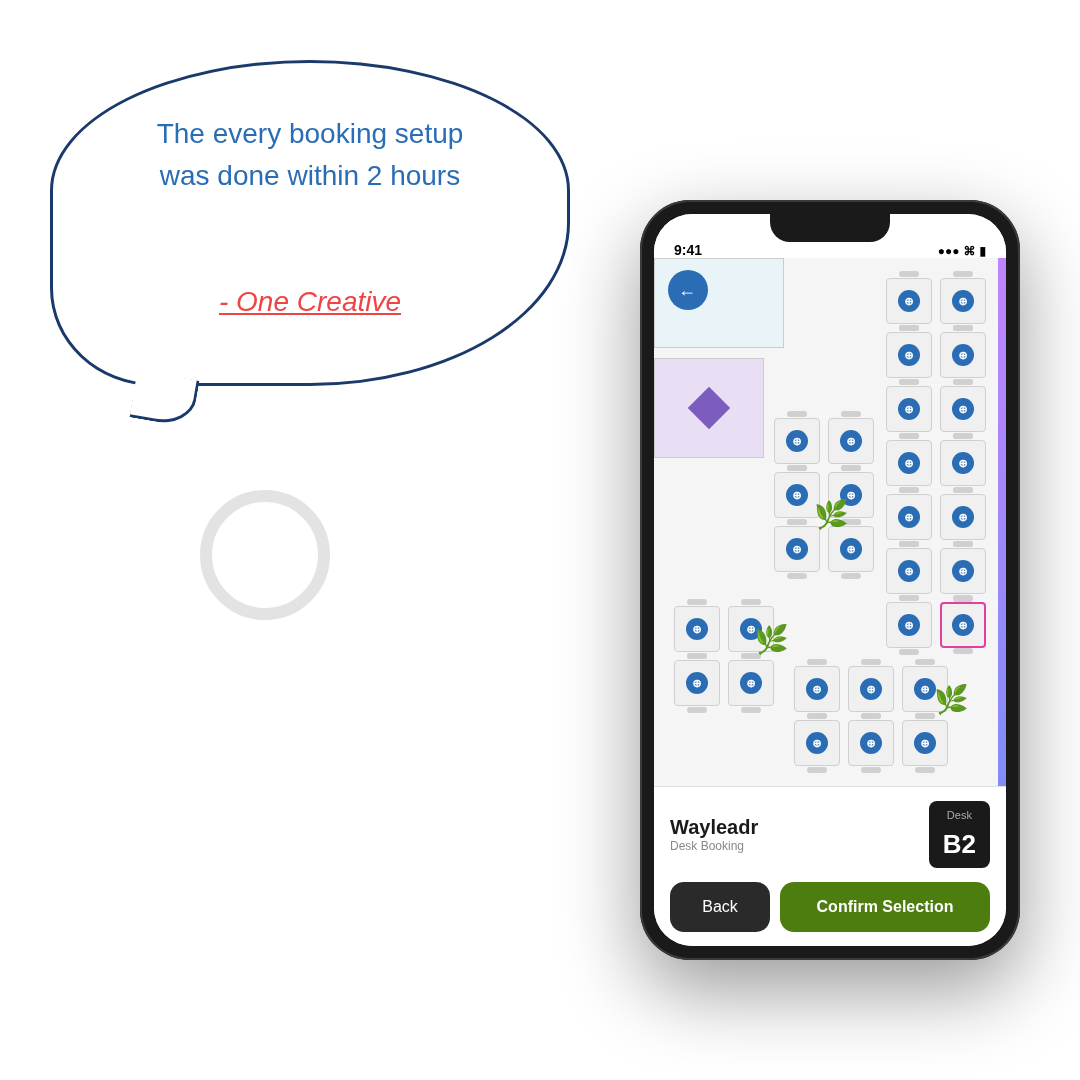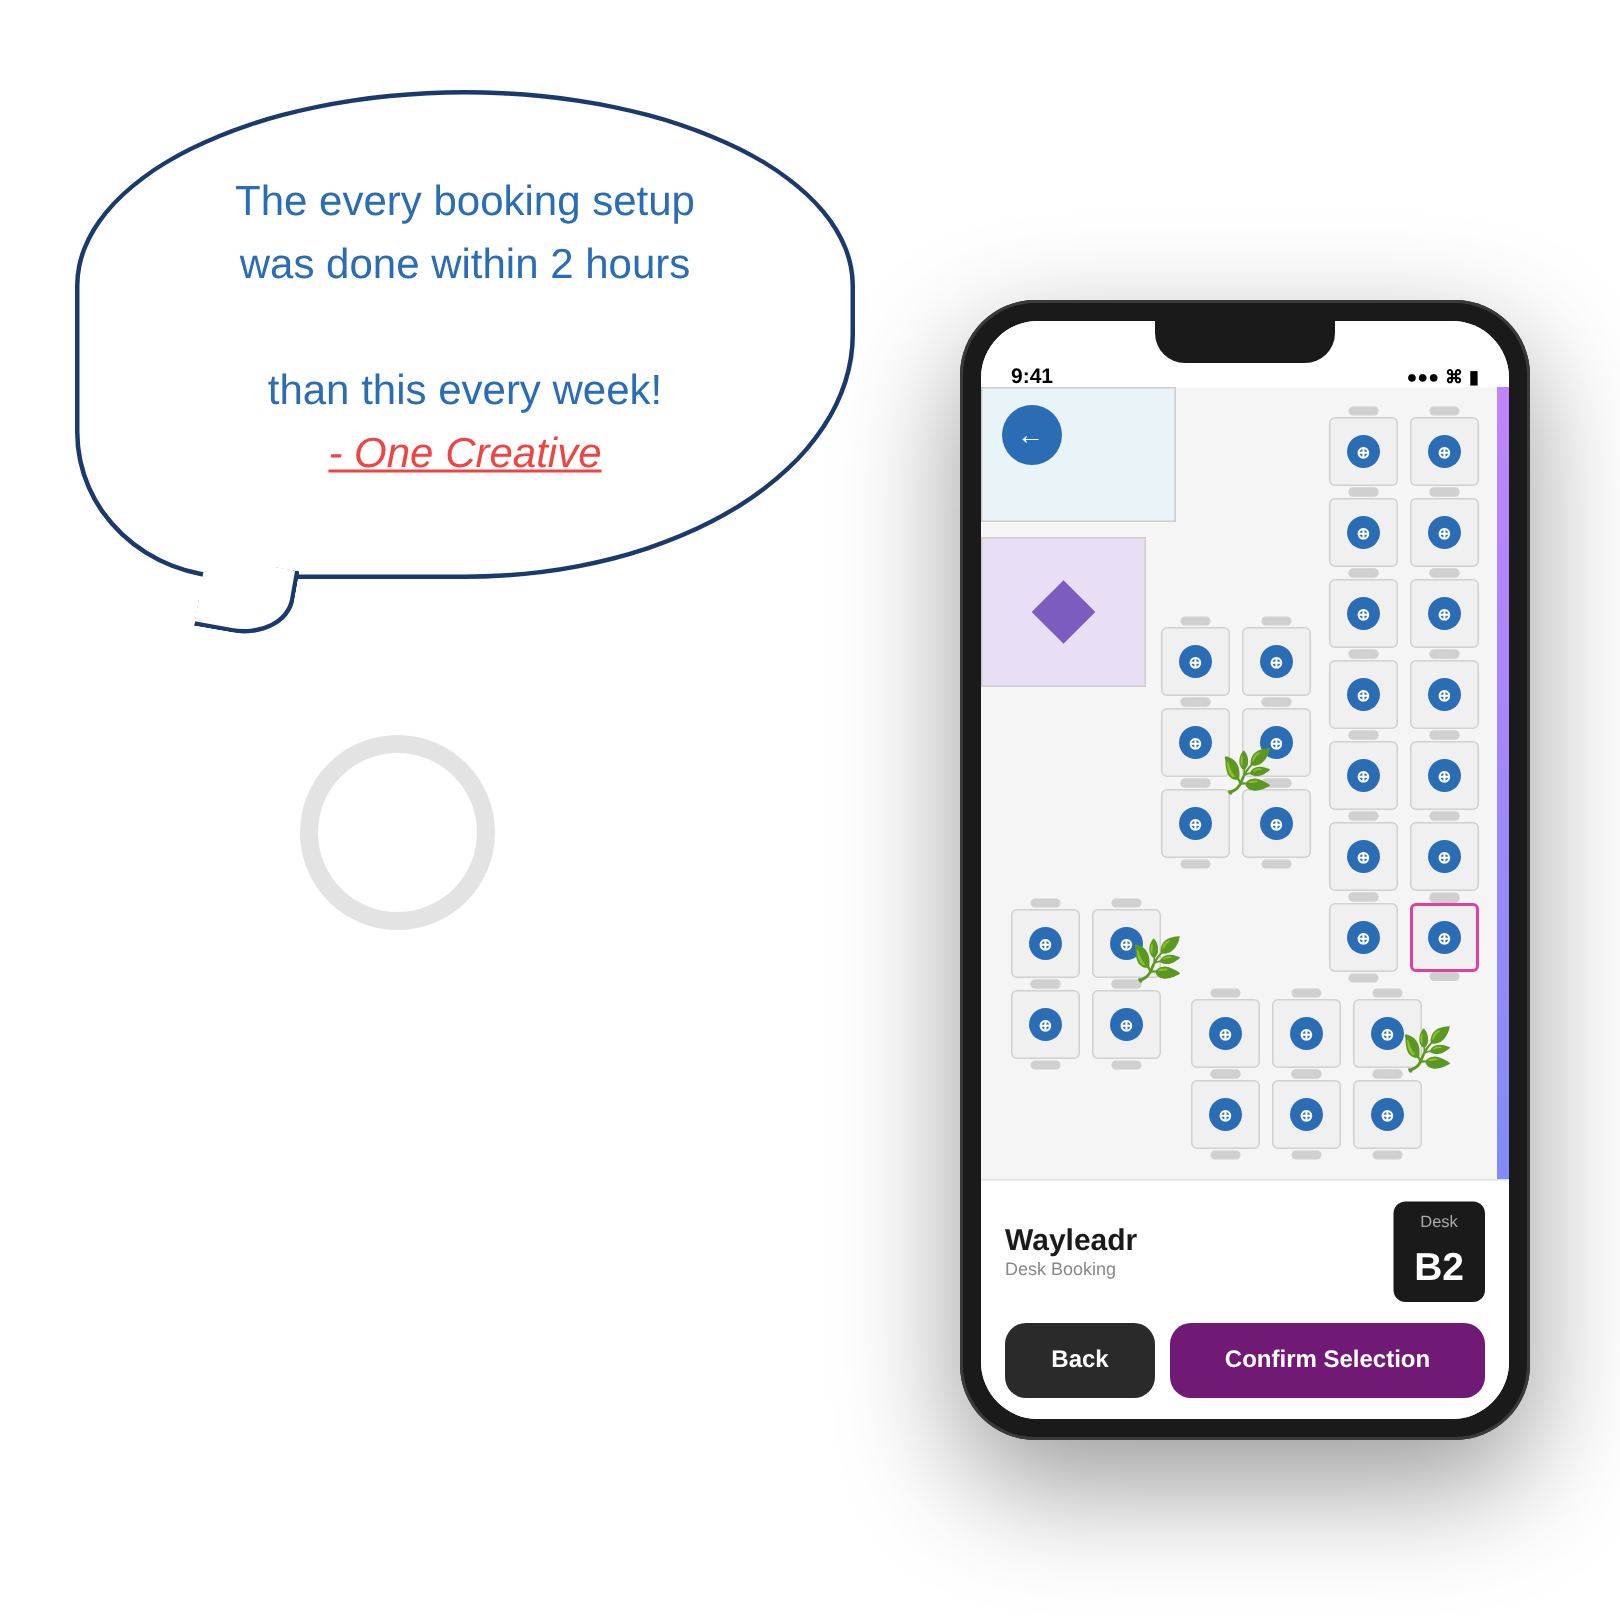--- a/index.html
+++ b/index.html
@@ -350,28 +350,28 @@
     }
 
     .btn-back {
       flex: 0 0 100px;
       height: 50px;
       background: #2a2a2a;
       color: #fff;
       border: none;
       border-radius: 14px;
       font-size: 16px;
-      font-weight: 700;
+      font-weight: 400;
       cursor: pointer;
     }
 
     .btn-confirm {
       flex: 1;
       height: 50px;
-      background: #701a75;
+      background: #4d7c0f;
       color: #fff;
       border: none;
       border-radius: 14px;
       font-size: 16px;
       font-weight: 700;
       cursor: pointer;
     }
 
     
     .decorative-ring {
@@ -387,21 +387,21 @@
   </style>
 </head>
 <body>
 
 <div class="speech-bubble-container">
   <div class="speech-bubble">
     <p class="speech-bubble-text">
       <span>The every booking setup</span><br>
       <span>was done within 2 hours</span><br>
       <br>
-      <span>than this every week!</span><br>
+      <br>
       <em>- One Creative</em>
     </p>
   </div>
 </div>
 
 <div class="decorative-ring"></div>
 
 <div class="phone-container">
   <div class="phone-frame">
     <div class="phone-notch"></div>

